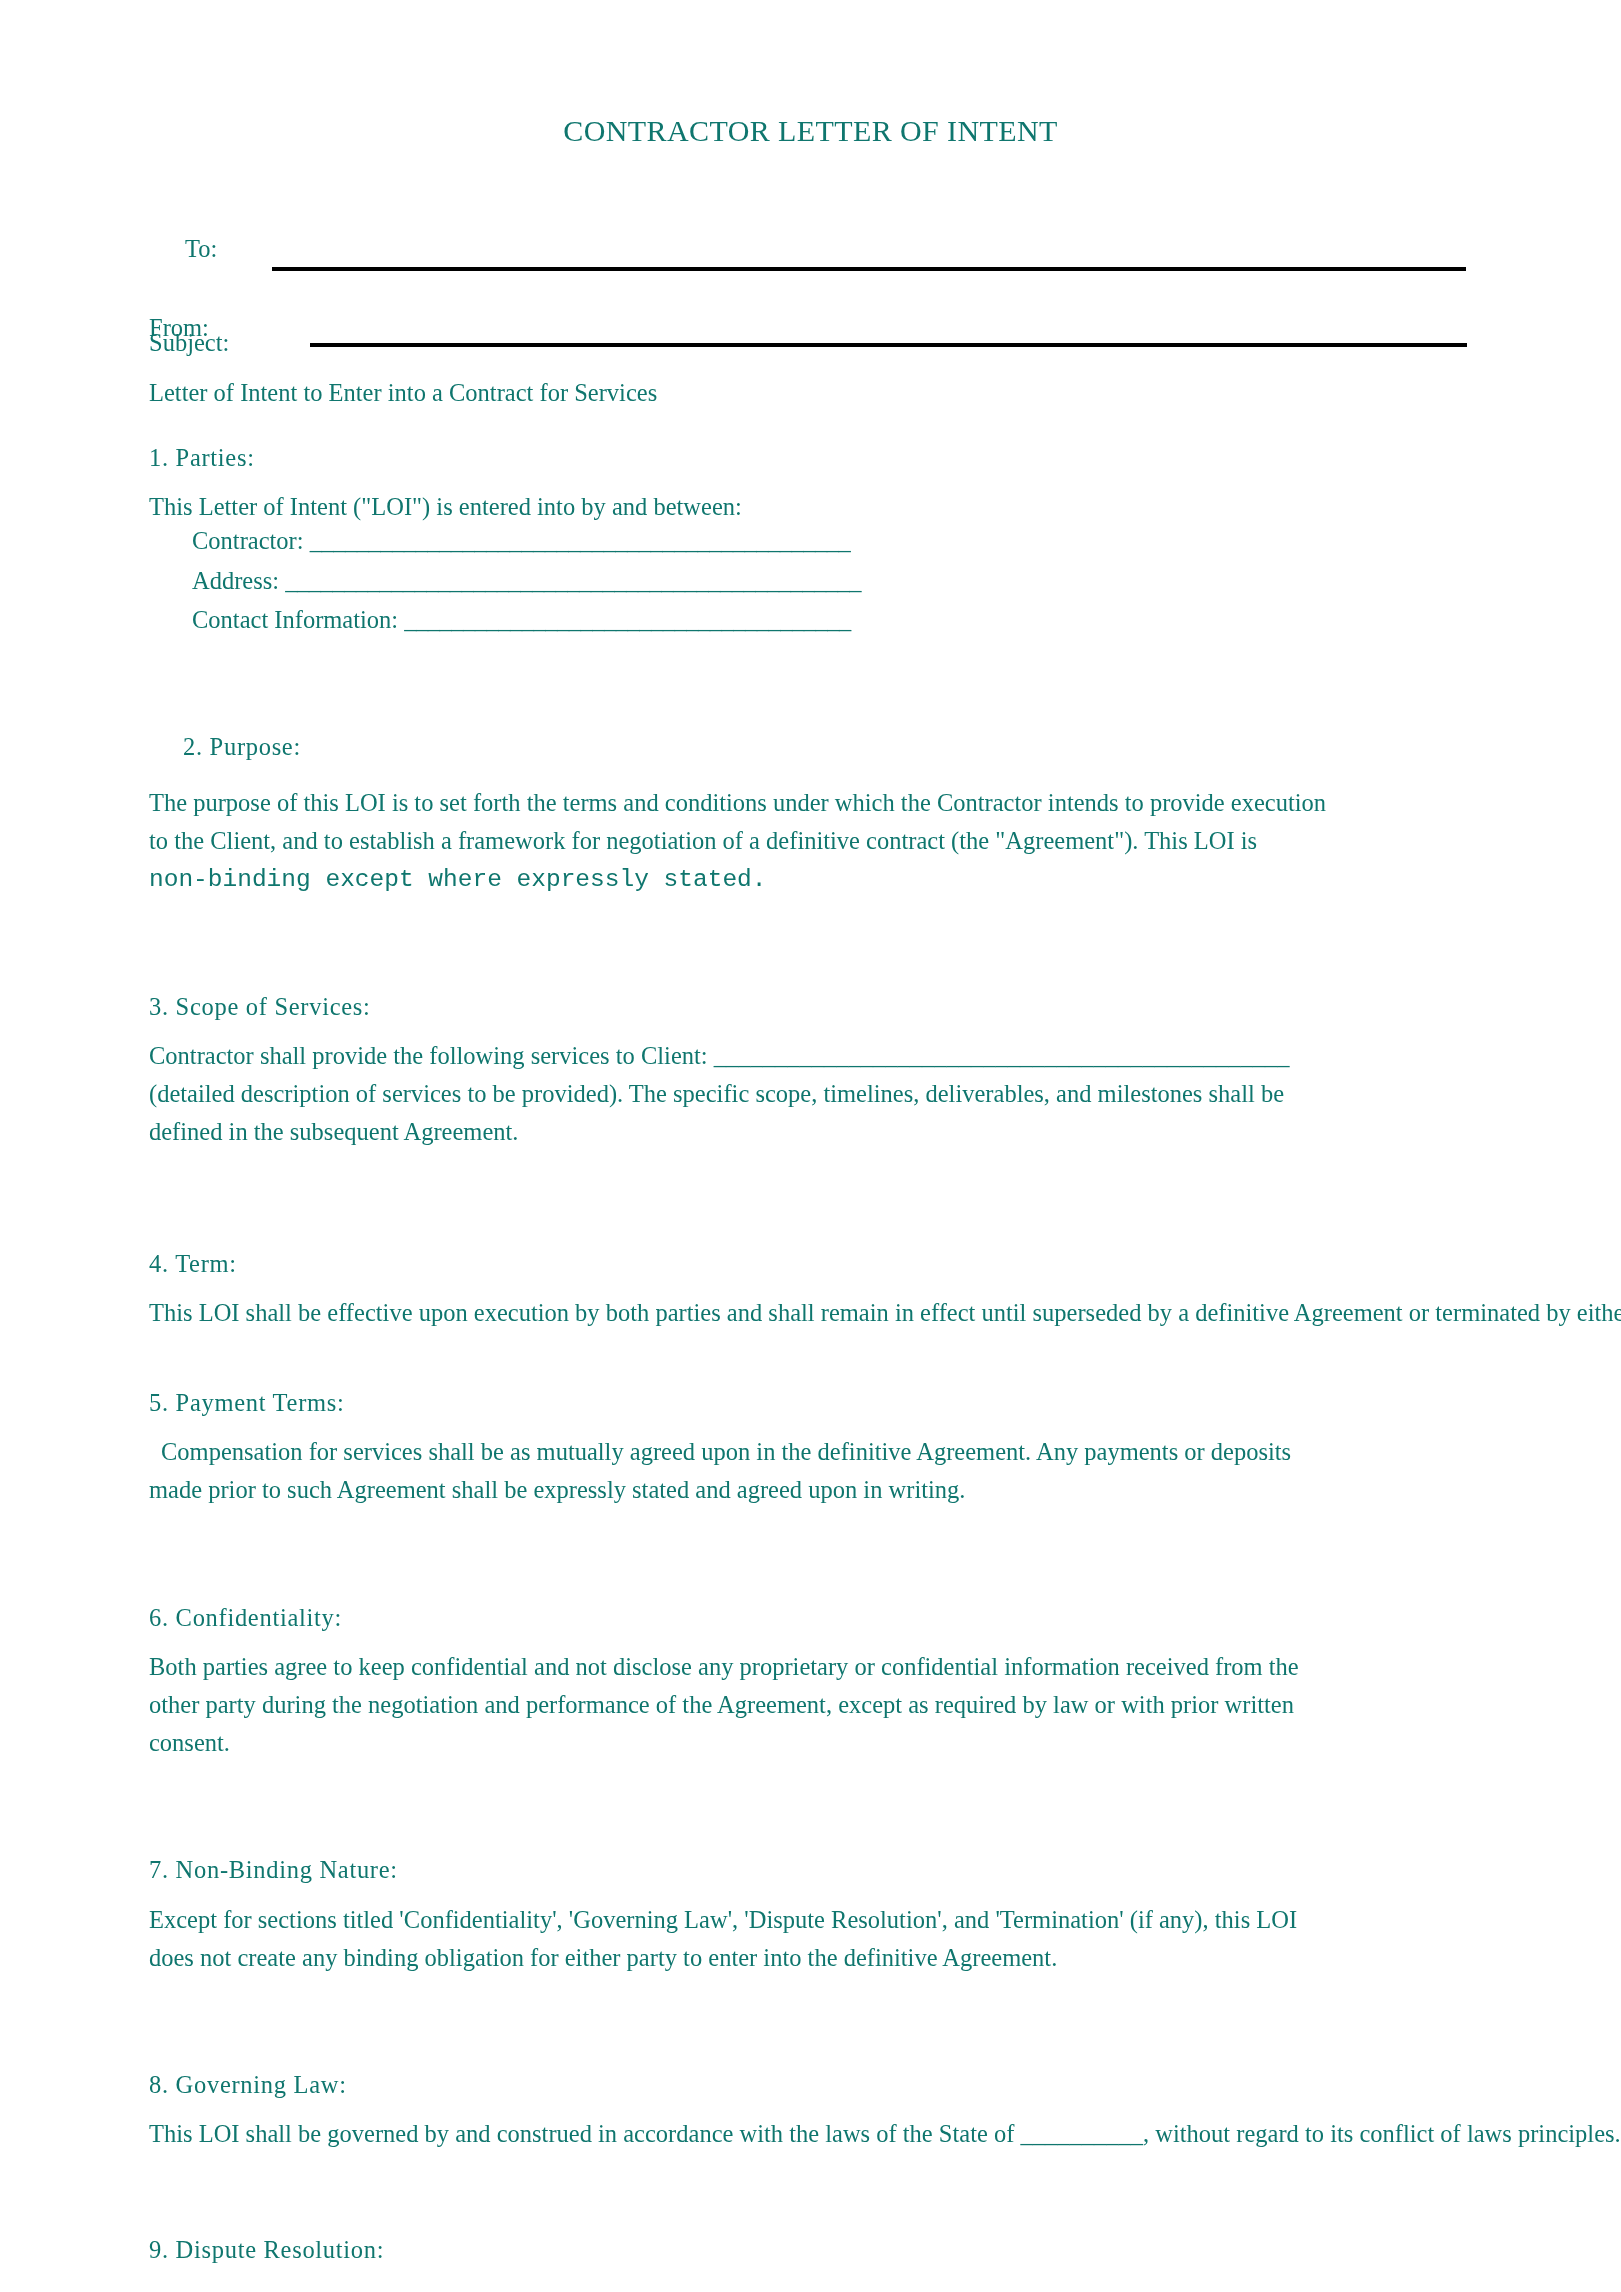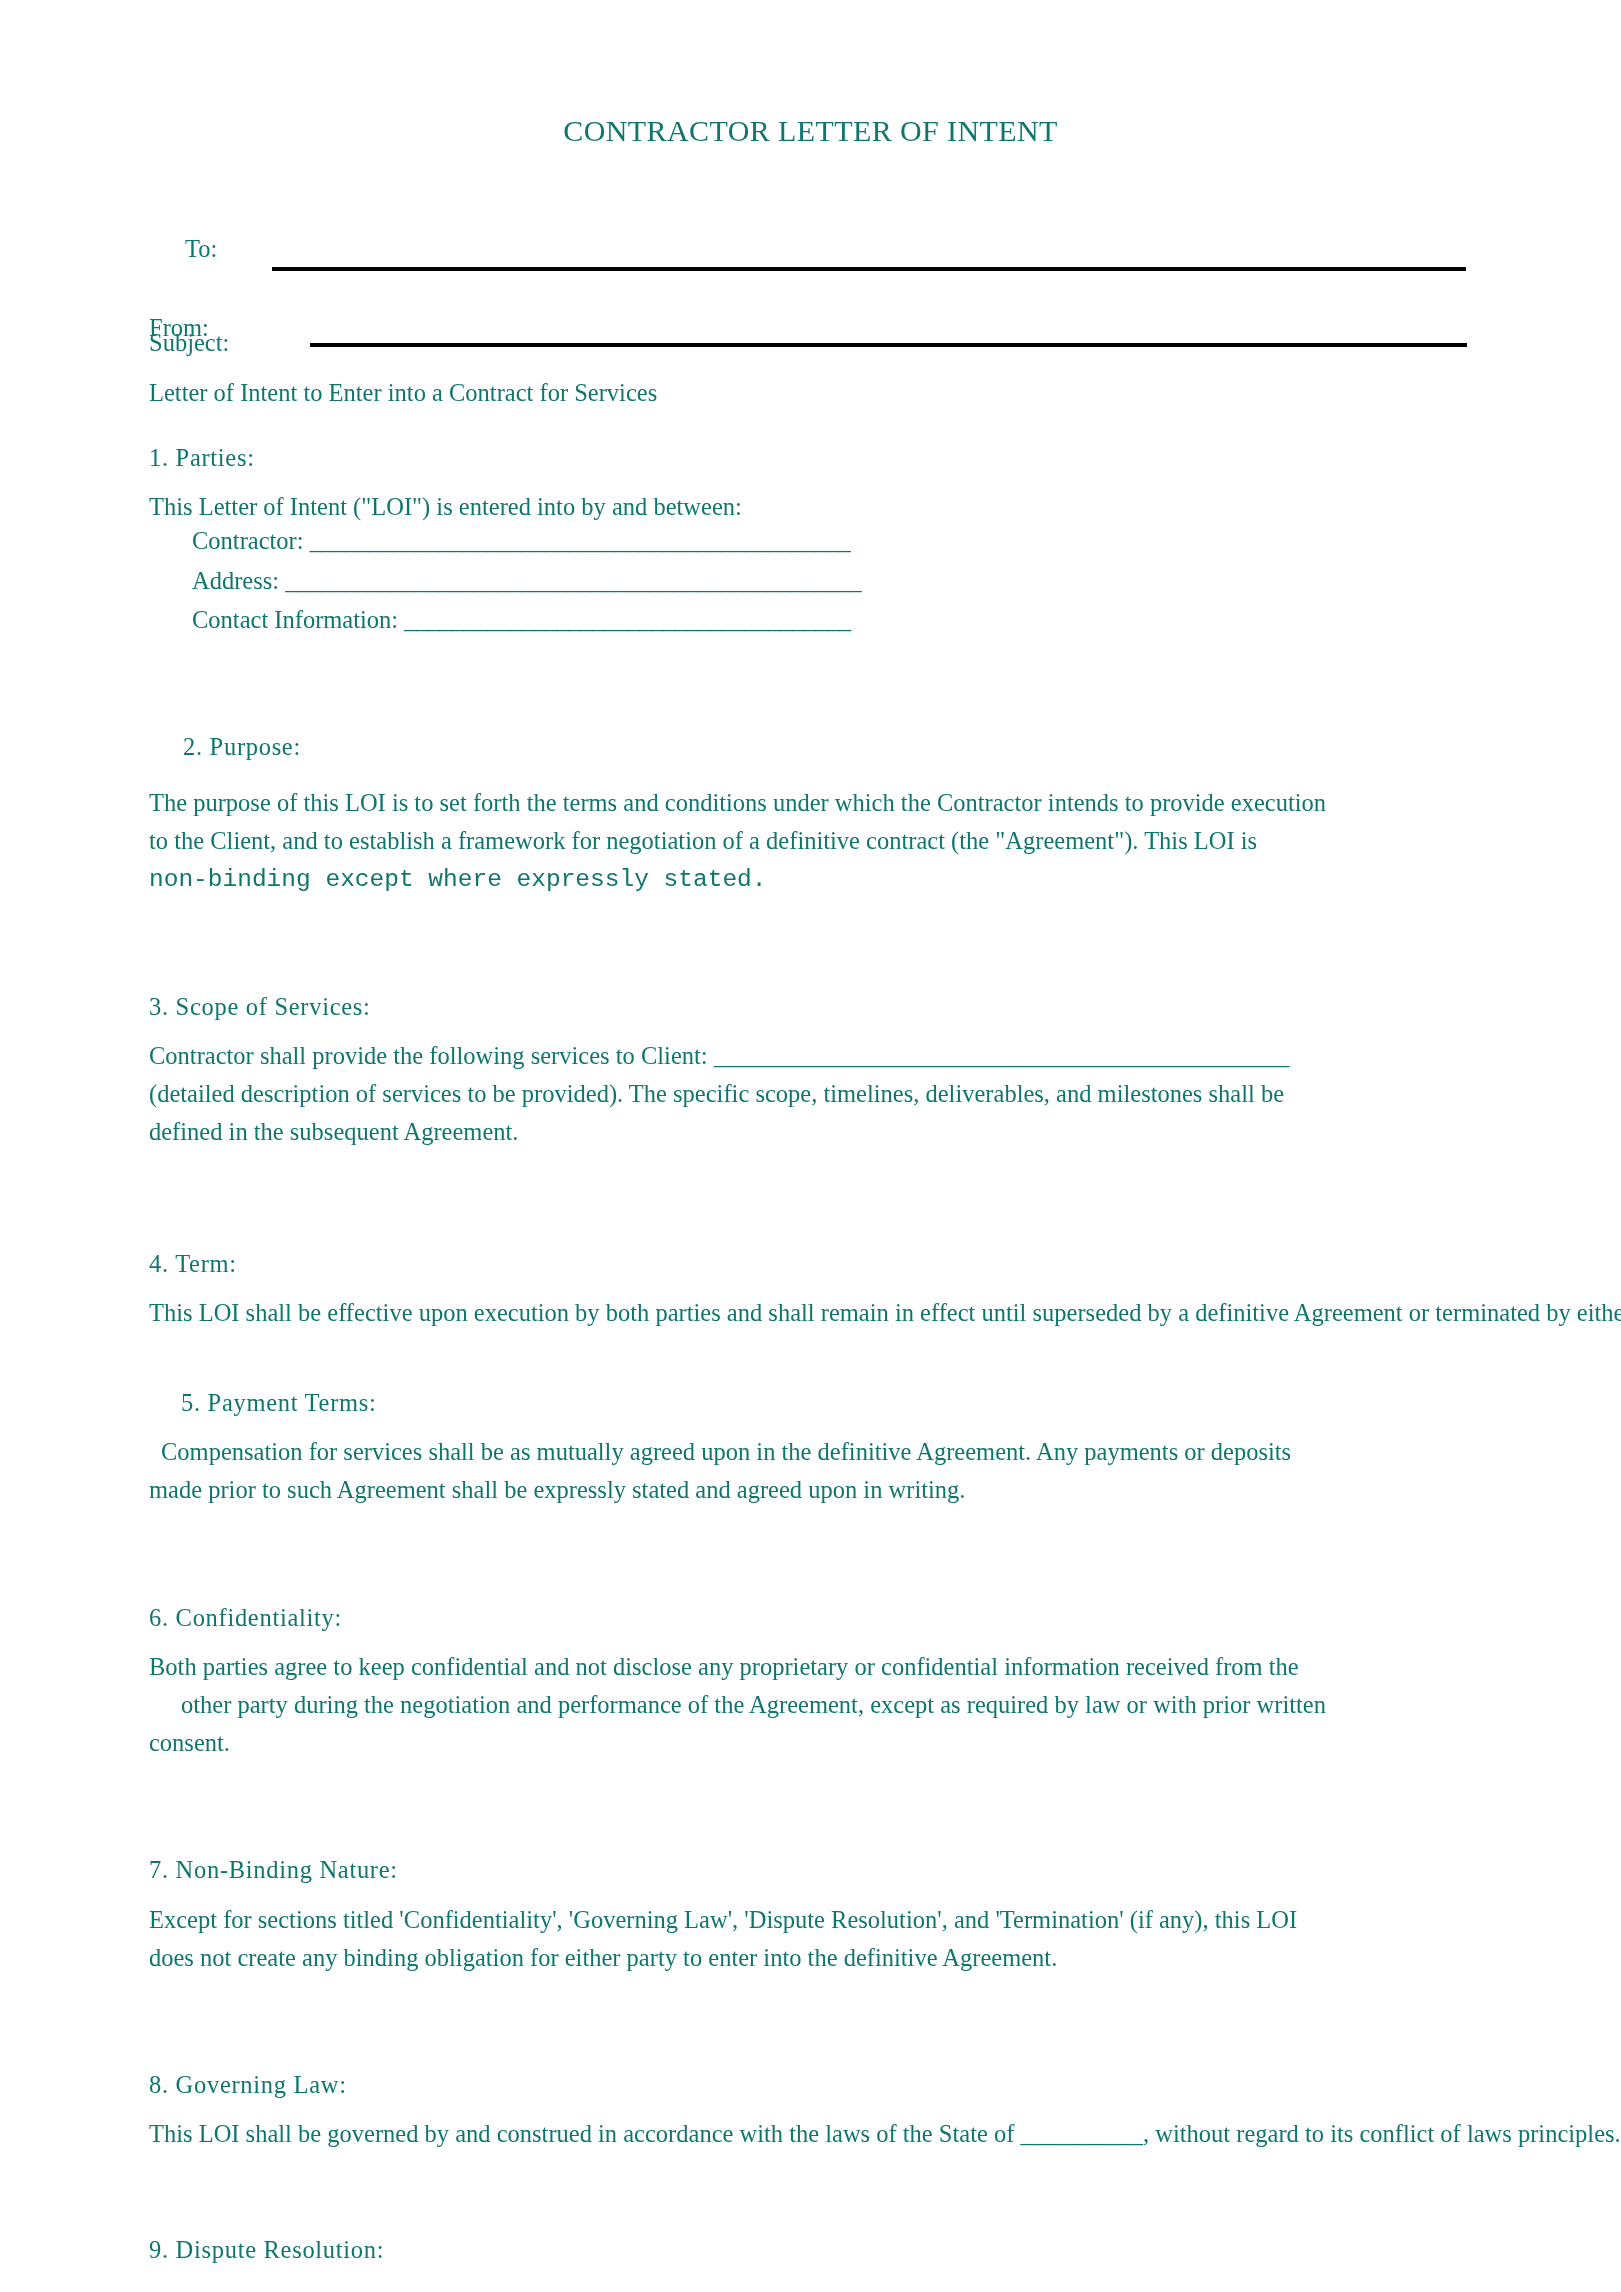--- a/index.html
+++ b/index.html
@@ -126,27 +126,27 @@
   <div class="sec-body nowrap" style="top:861px;font-family:Liberation Mono, monospace;">non-binding except where expressly stated.</div>
 
   <div class="sec-head" style="top:993px;">3. Scope of Services:</div>
   <div class="sec-body nowrap" style="top:1037px;font-family:Liberation Serif, serif;">Contractor shall provide the following services to Client: _______________________________________________</div>
   <div class="sec-body nowrap" style="top:1075px;">(detailed description of services to be provided). The specific scope, timelines, deliverables, and milestones shall be</div>
   <div class="sec-body nowrap" style="top:1113px;">defined in the subsequent Agreement.</div>
 
   <div class="sec-head" style="top:1250px;">4. Term:</div>
   <div class="sec-body nowrap" style="top:1294px;">This LOI shall be effective upon execution by both parties and shall remain in effect until superseded by a definitive Agreement or terminated by either party.</div>
 
-  <div class="sec-head" style="top:1389px;margin-left:32px;">5. Payment Terms:</div>
+  <div class="sec-head" style="top:1389px;">5. Payment Terms:</div>
   <div class="sec-body nowrap" style="top:1433px;margin-left:12px;">Compensation for services shall be as mutually agreed upon in the definitive Agreement. Any payments or deposits</div>
   <div class="sec-body nowrap" style="top:1471px;">made prior to such Agreement shall be expressly stated and agreed upon in writing.</div>
 
   <div class="sec-head" style="top:1604px;">6. Confidentiality:</div>
   <div class="sec-body nowrap" style="top:1648px;">Both parties agree to keep confidential and not disclose any proprietary or confidential information received from the</div>
-  <div class="sec-body nowrap" style="top:1686px;margin-left:32px;">other party during the negotiation and performance of the Agreement, except as required by law or with prior written</div>
+  <div class="sec-body nowrap" style="top:1686px;">other party during the negotiation and performance of the Agreement, except as required by law or with prior written</div>
   <div class="sec-body nowrap" style="top:1724px;">consent.</div>
 
   <div class="sec-head" style="top:1856px;">7. Non-Binding Nature:</div>
   <div class="sec-body nowrap" style="top:1901px;">Except for sections titled 'Confidentiality', 'Governing Law', 'Dispute Resolution', and 'Termination' (if any), this LOI</div>
   <div class="sec-body nowrap" style="top:1939px;">does not create any binding obligation for either party to enter into the definitive Agreement.</div>
 
   <div class="sec-head" style="top:2071px;">8. Governing Law:</div>
   <div class="sec-body nowrap" style="top:2115px;">This LOI shall be governed by and construed in accordance with the laws of the State of __________, without regard to its conflict of laws principles.</div>
 
   <div class="sec-head" style="top:2236px;">9. Dispute Resolution:</div>

